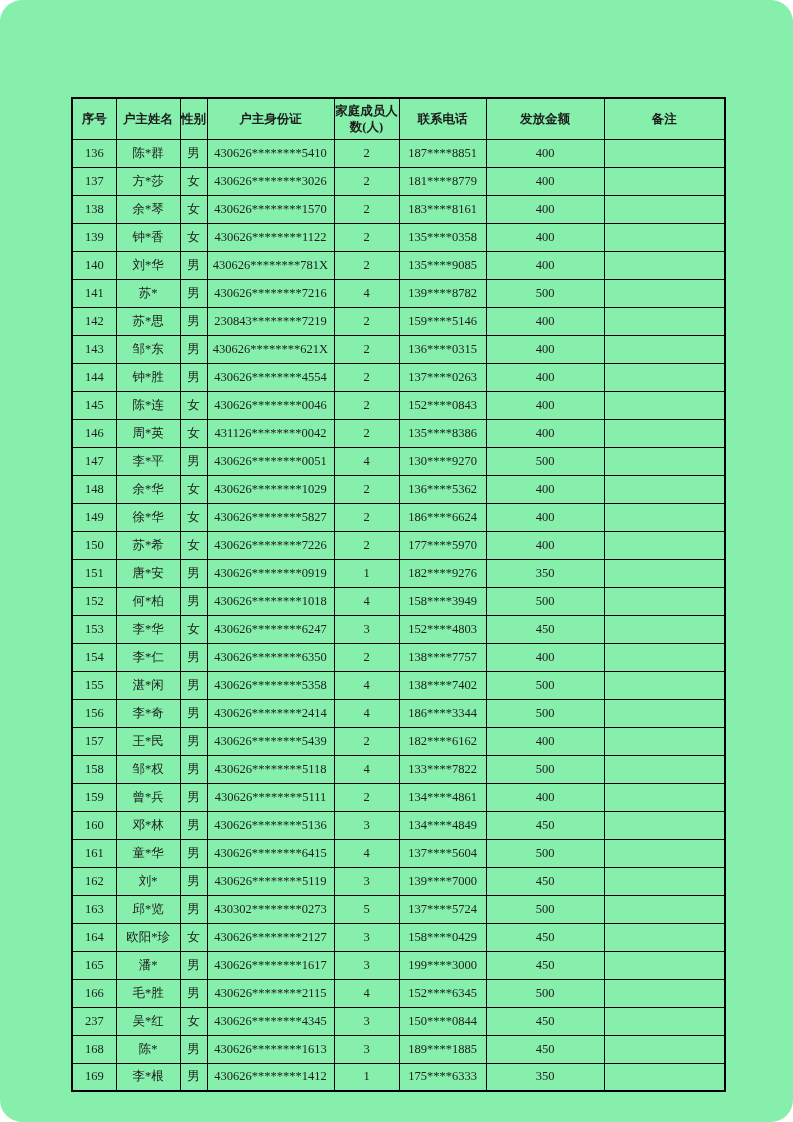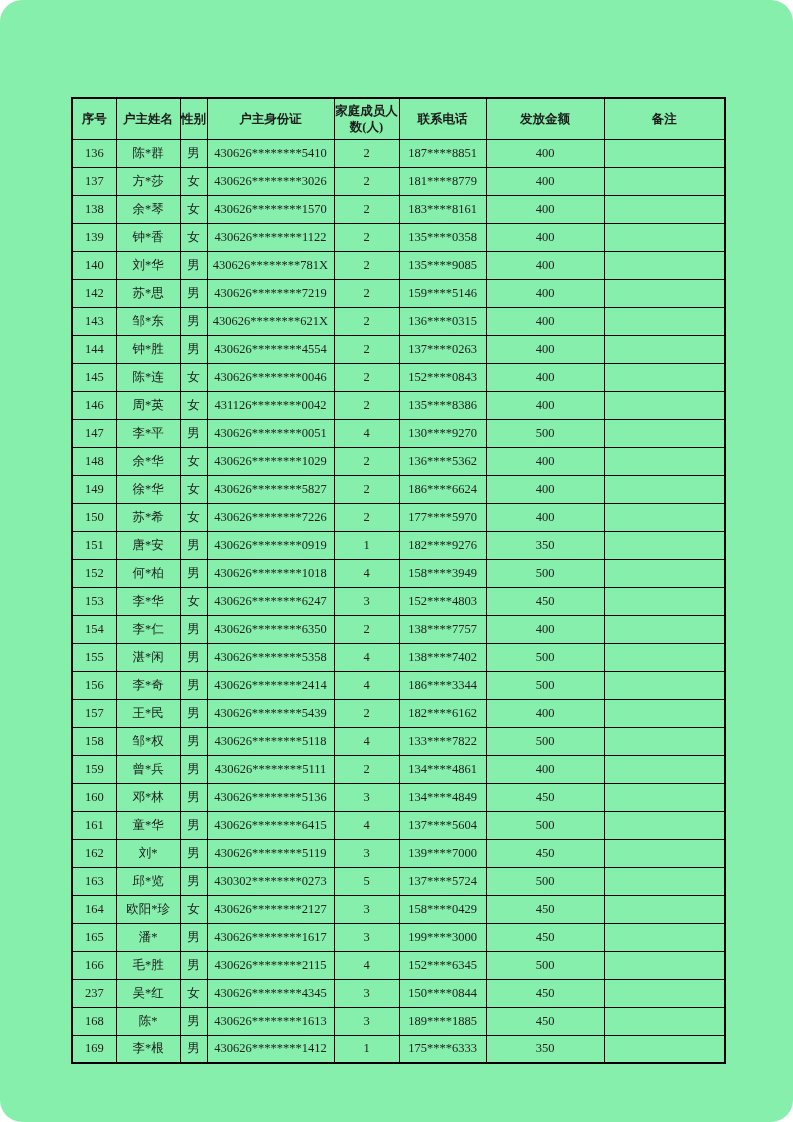--- a/index.html
+++ b/index.html
@@ -127,24 +127,34 @@
     <td>140</td>
     <td>刘*华</td>
     <td>男</td>
     <td>430626********781X</td>
     <td>2</td>
     <td>135****9085</td>
     <td>400</td>
     <td></td>
   </tr>
         <tr>
+    <td>141</td>
+    <td>苏*</td>
+    <td>男</td>
+    <td>430626********7216</td>
+    <td>4</td>
+    <td>139****8782</td>
+    <td>500</td>
+    <td></td>
+  </tr>
+        <tr>
     <td>142</td>
     <td>苏*思</td>
     <td>男</td>
-    <td>430626********7219</td>
+    <td>230843********7219</td>
     <td>2</td>
     <td>159****5146</td>
     <td>400</td>
     <td></td>
   </tr>
         <tr>
     <td>143</td>
     <td>邹*东</td>
     <td>男</td>
     <td>430626********621X</td>

